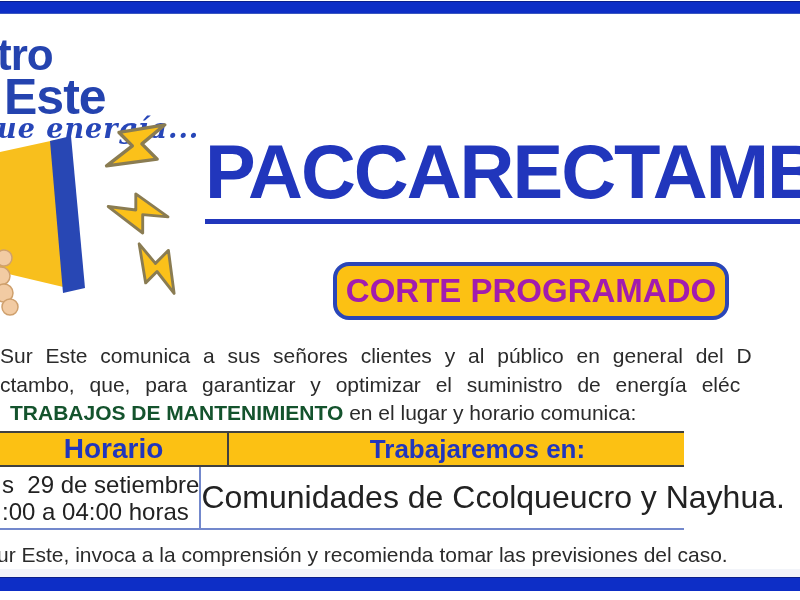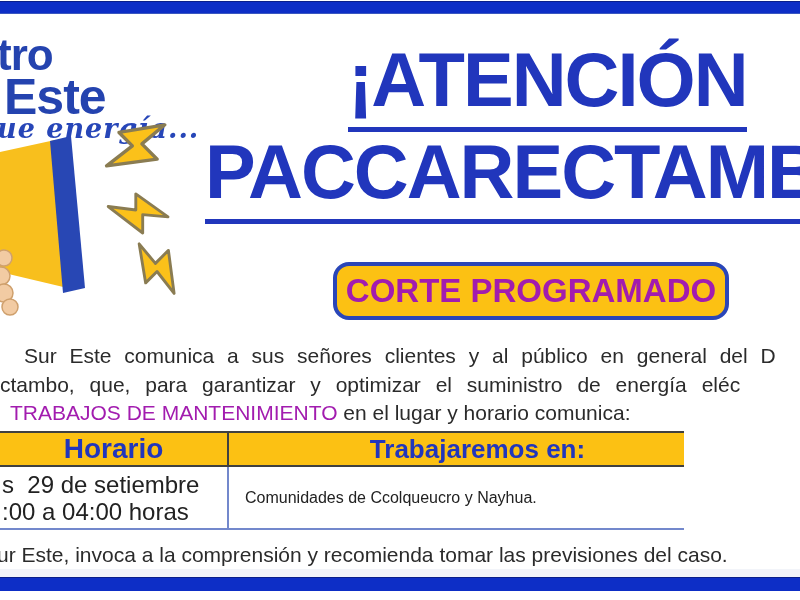--- a/index.html
+++ b/index.html
@@ -23,37 +23,37 @@
   .title1{left:348px;top:42px;}
   .title2{left:205px;top:134px;}
 
   
   .badge{position:absolute;left:333px;top:262px;width:388px;height:50px;background:#fcc113;
          border:4px solid #2a46b8;border-radius:16px;display:flex;align-items:center;justify-content:center;
          color:#a21caf;font-weight:bold;font-size:33px;letter-spacing:0px;white-space:nowrap;}
 
   
   .para{position:absolute;left:0;color:#2b2b2b;font-size:21px;white-space:nowrap;}
-  .p1{top:344px;word-spacing:7px;margin-left:24px;}
+  .p1{top:344px;word-spacing:7px;}
   .p2{top:373px;word-spacing:9px;text-align:center;}
   .p3{top:401px;left:10px;}
-  .p3 b{font-weight:normal;color:#a21caf;}
+  .p3 b{font-weight:bold;color:#14532d;}
 
   
   .tbl{position:absolute;left:0;top:431px;width:684px;}
   .tbl-head{display:flex;height:32px;background:#fcc113;border-top:2px solid #404040;border-bottom:2px solid #404040;}
   .th-left{width:227px;border-right:2px solid #404040;display:flex;align-items:center;justify-content:center;
            color:#2136bc;font-weight:bold;font-size:28px;}
   .th-right{flex:1;display:flex;align-items:center;justify-content:center;
            color:#2136bc;font-weight:bold;font-size:26px;margin-left:42px;}
   .tbl-body{display:flex;height:61px;background:#ffffff;border-bottom:2px solid #7388cc;}
   .td-left{width:227px;border-right:2px solid #7388cc;display:flex;flex-direction:column;justify-content:center;
            color:#222;font-size:24px;line-height:27px;}
   .td-left div{white-space:pre;padding-left:2px;}
-  .td-right{flex:1;display:flex;align-items:center;color:#222;font-size:16px;padding-left:16px;white-space:nowrap;}
+  .td-right{flex:1;display:flex;align-items:center;color:#222;font-size:32px;white-space:nowrap;}
 
   .footnote{position:absolute;left:-3px;top:543px;color:#2b2b2b;font-size:21px;white-space:nowrap;}
 
   .illus{position:absolute;left:0;top:95px;}
 </style>
 </head>
 <body>
 
 <div class="page">
 
@@ -77,21 +77,20 @@
       <circle cx="4" cy="198" r="9"></circle>
       <circle cx="10" cy="212" r="8"></circle>
     </g>
     <g fill="#fbc11a" stroke="#8a7c52" stroke-width="2.5" stroke-linejoin="round">
       <use href="#bolt" transform="translate(140,5) rotate(45) scale(1.35)"></use>
       <use href="#bolt" transform="translate(168,92) rotate(90) scale(1.15)"></use>
       <use href="#bolt" transform="translate(118,170) rotate(-45) scale(1.15)"></use>
     </g>
   </svg>
 
-  <div class="title title1">¡ATENCIÓN</div>
   <div class="title title2">PACCARECTAMBO!</div>
 
   <div class="badge">CORTE PROGRAMADO</div>
 
   <div class="para p1">Sur Este comunica a sus señores clientes y al público en general del D</div>
   <div class="para p2">ctambo, que, para garantizar y optimizar el suministro de energía eléc</div>
   <div class="para p3"><b>TRABAJOS DE MANTENIMIENTO</b><span> en el lugar y horario comunica:</span></div>
 
   <div class="tbl">
     <div class="tbl-head">

